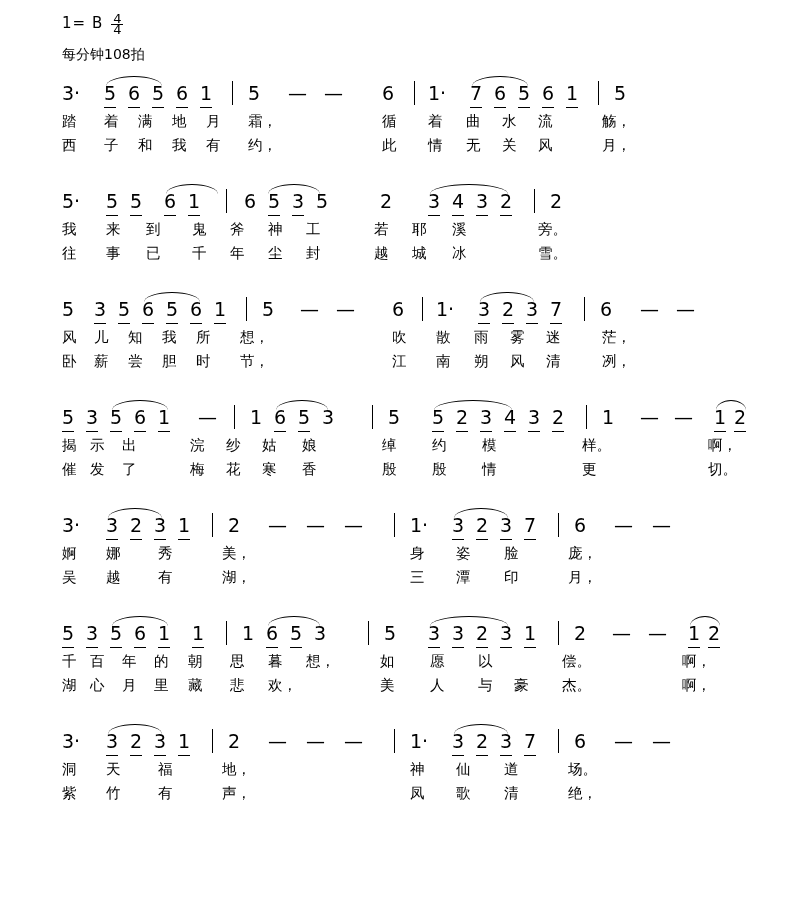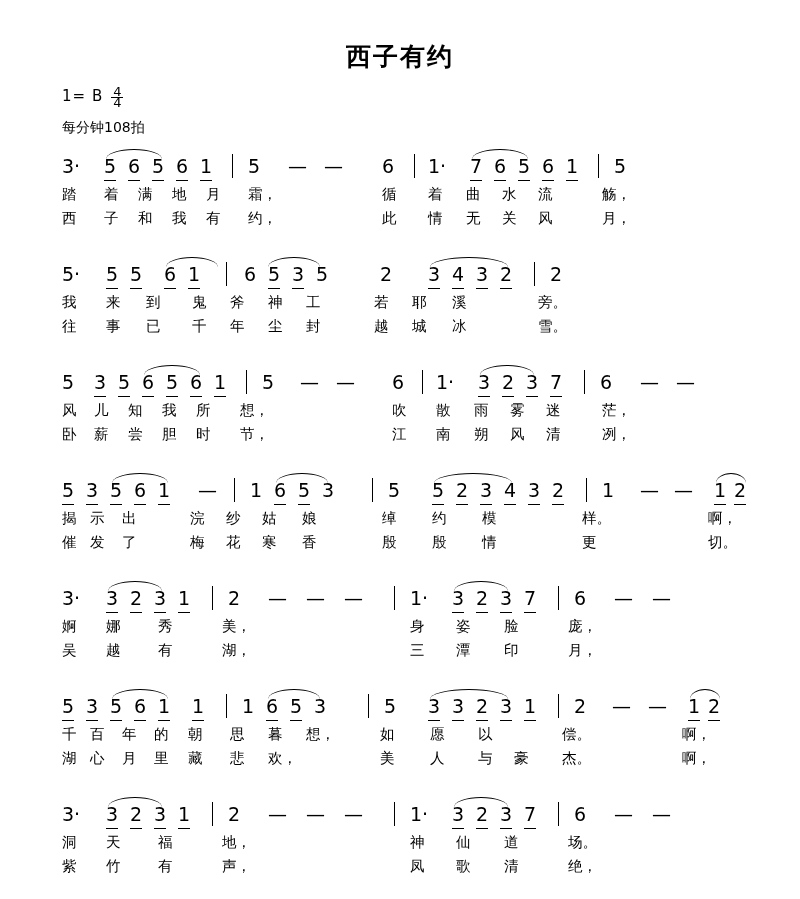--- a/index.html
+++ b/index.html
@@ -131,21 +131,20 @@
     border-right: none;
     border-radius: 50% 50% 0 0 / 100% 100% 0 0;
     height: 9px;
   }
 </style>
 </head>
 <body>
 
 <div class="sheet">
 
-  <div class="title">西子有约</div>
 
   <div class="meta-row">
     <div class="key-block">
       <div class="key-line">
         <span class="key-sig">1= B</span>
         <span class="meter">
           <span class="num">4</span>
           <span class="den">4</span>
         </span>
       </div>

